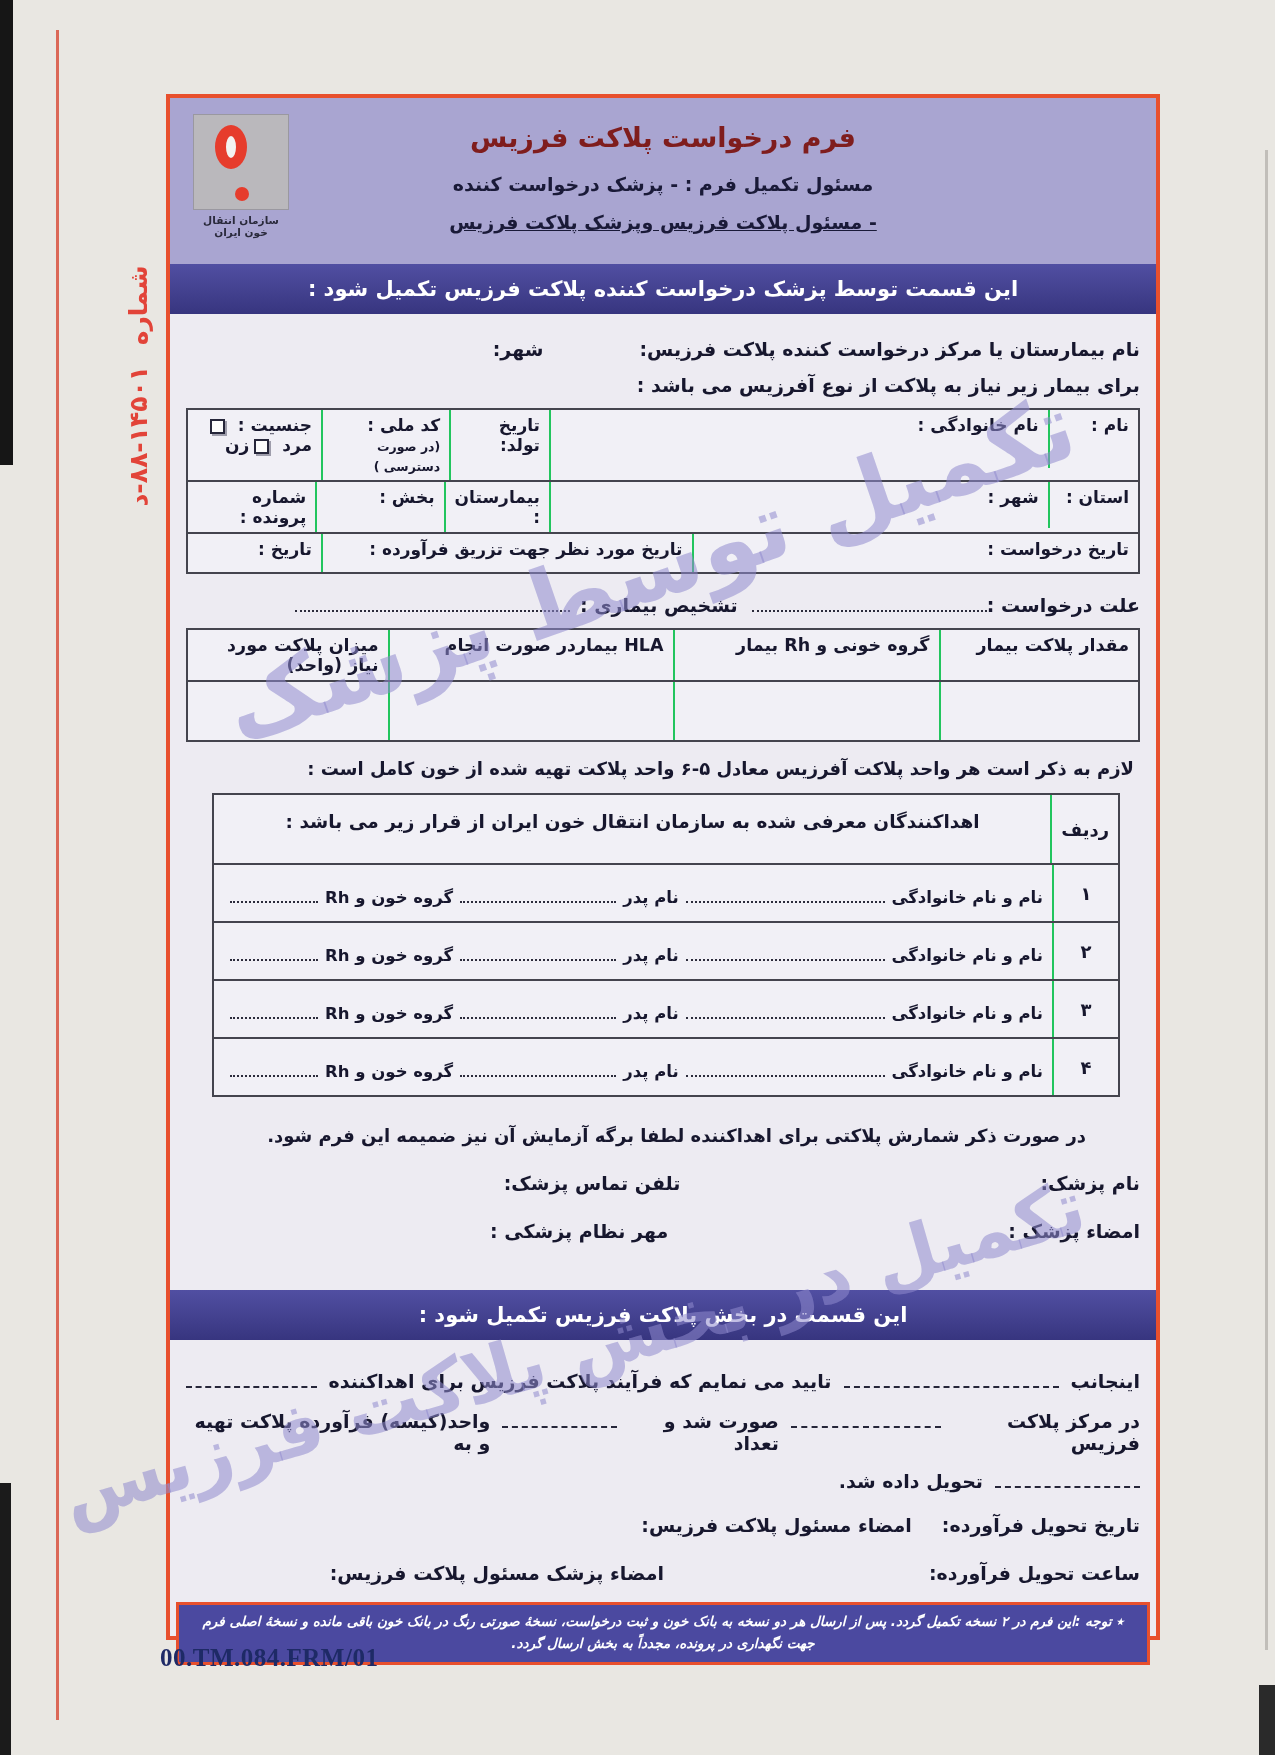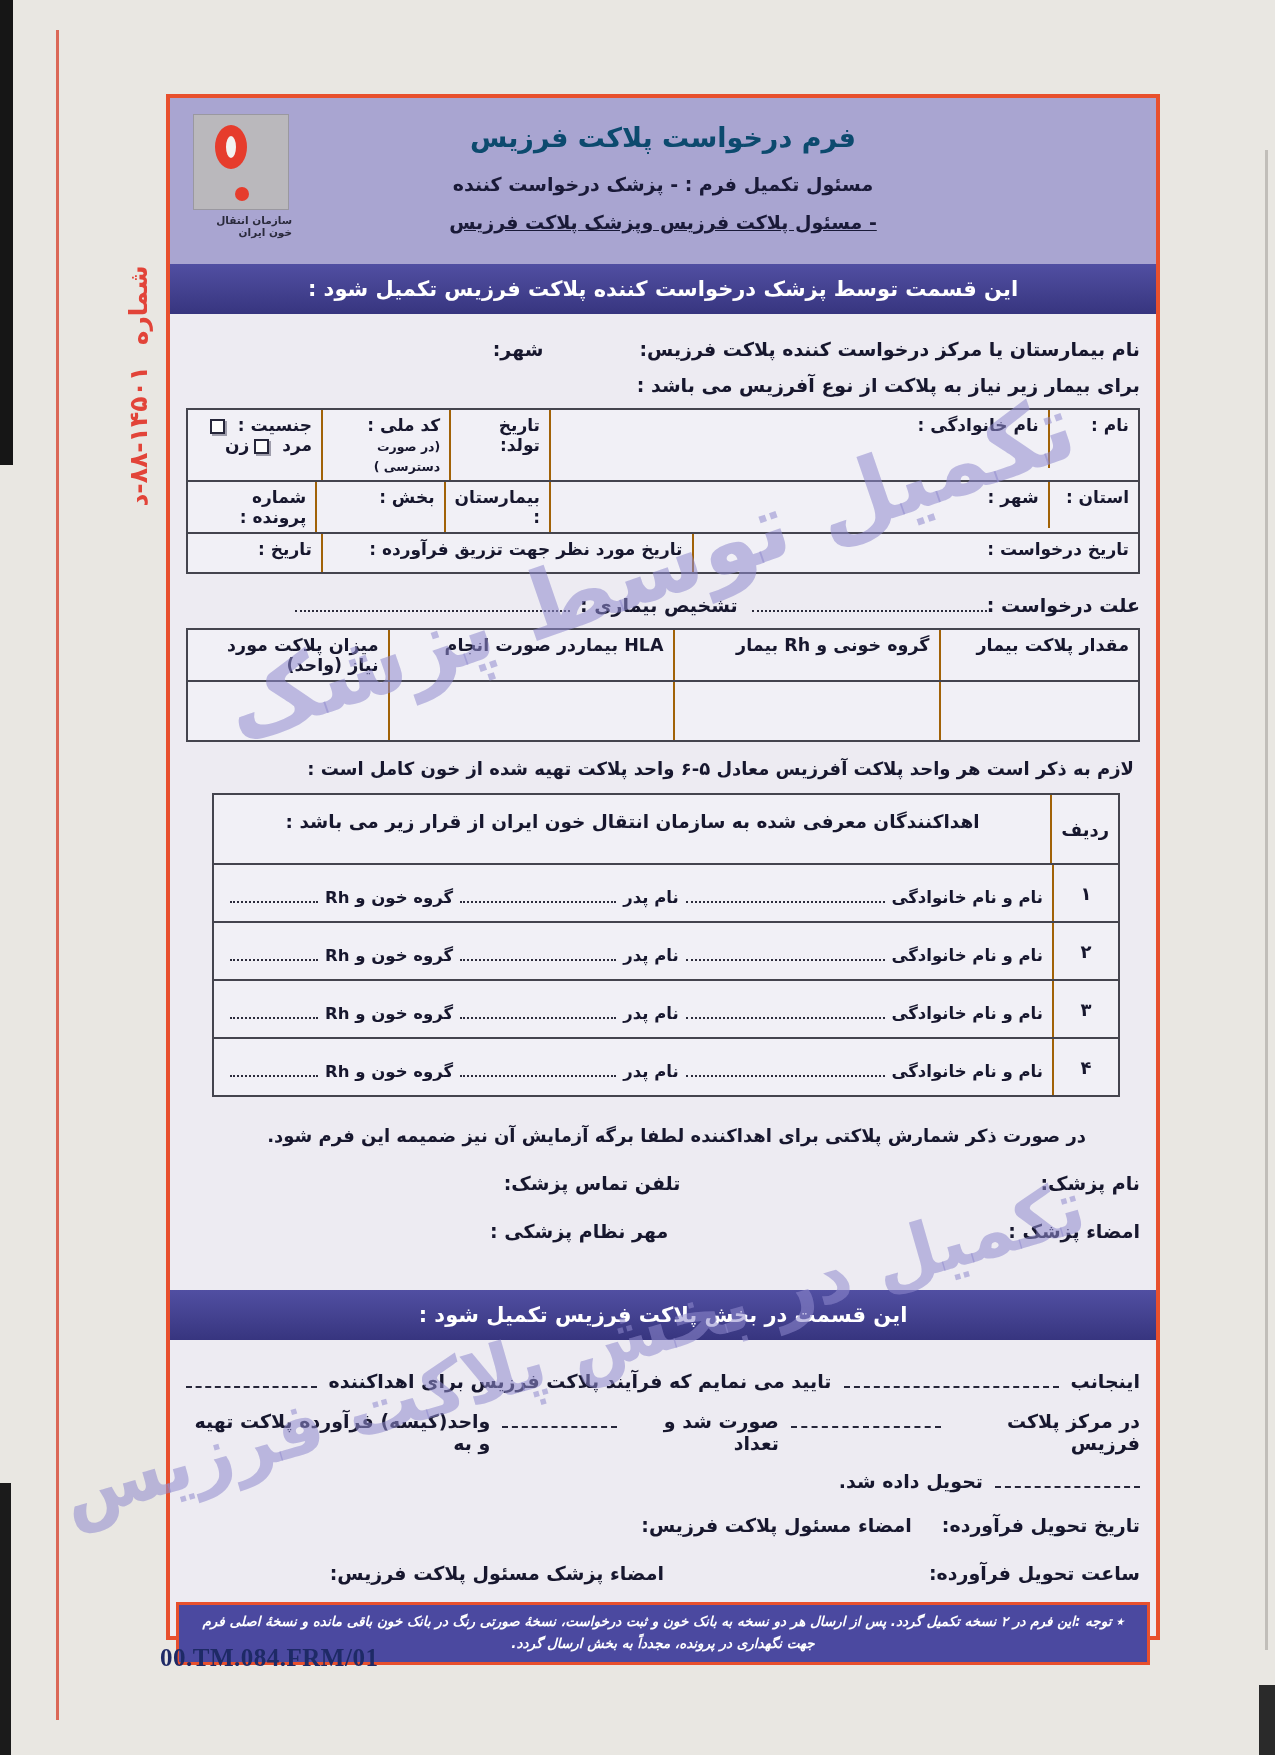--- a/index.html
+++ b/index.html
@@ -36,47 +36,47 @@
   .wm1 { left:170px; top:515px; width:960px; font-size:92px; transform:rotate(-19deg); }
   .wm2 { left:200px; top:1285px; width:900px; font-size:74px; transform:rotate(-16deg); }
 
   
   .form-box {
     position:absolute; left:166px; top:94px; width:994px; height:1546px;
     border:4px solid #e8502d; background:#edebf2;
   }
 
   .header-band { position:relative; height:166px; background:#a9a5d1; padding-top:24px; }
-  .logo-block { position:absolute; left:20px; top:16px; width:102px; }
+  .logo-block { position:absolute; left:20px; top:16px; width:102px; text-align:center; }
   .logo-square { width:96px; height:96px; background:#bab8bc; margin:0 auto; position:relative; border:1px solid #9a98a0; }
   .logo-ring { position:absolute; left:21px; top:10px; width:32px; height:44px; border:11px solid #e63c2c; border-radius:50%; background:#f3f2f0; }
   .logo-drop { position:absolute; left:41px; top:72px; width:14px; height:14px; background:#e63c2c; border-radius:50%; }
   .logo-caption { font-size:10.5px; font-weight:bold; color:#2a2a3c; margin-top:4px; letter-spacing:.5px; }
-  .form-title { text-align:center; font-size:27px; font-weight:bold; color:#0c4a6e; }
+  .form-title { text-align:center; font-size:27px; font-weight:bold; color:#7f1d1d; }
   .form-sub { text-align:center; font-size:19px; font-weight:bold; color:#1a1a38; margin-top:20px; }
   .form-sub2 { text-align:center; font-size:19px; font-weight:bold; color:#1a1a38; margin-top:16px;text-decoration:underline; }
 
   .banner {
     height:50px; line-height:50px; text-align:center;
     background:linear-gradient(#514fa2,#37357f);
     color:#fff; font-size:21px; font-weight:bold;
   }
   .banner2 { margin-top:48px; }
 
   .content { padding:0 16px; }
 
   .line-hospital { display:flex; align-items:baseline; margin-top:24px; font-size:19px; font-weight:bold; }
   .city-label { margin-right:96px; }
   .line-intro { margin-top:14px; font-size:19px; font-weight:bold; }
 
   
   .tbl { border:2px solid #44444e; margin-top:12px; background:#f1f0f6; }
   .trow { display:flex; }
   .trow + .trow { border-top:2px solid #44444e; }
-  .tcell { border-left:2px solid #a16207; padding:5px 9px; font-size:17px; font-weight:bold; text-align:right; }
+  .tcell { border-left:2px solid #22c55e; padding:5px 9px; font-size:17px; font-weight:bold; text-align:right; }
   .tcell:last-child { border-left:none; }
   .small-note { font-size:12.5px; font-weight:bold; }
 
   .cb { display:inline-block; width:15px; height:15px; background:#fcfcfc; border:2px solid #26263a;
         vertical-align:middle; margin:0 7px -1px 5px; box-shadow:2px 2px 0 rgba(90,90,110,.55); }
 
   .line-reason { display:flex; align-items:baseline; margin-top:20px; font-size:19px; font-weight:bold; }
   .dots { border-bottom:2.5px dotted #2b2b3b; height:16px; }
   .dots-a { flex:0 0 235px; margin-left:14px; }
   .dots-b { flex:0 0 275px; }

